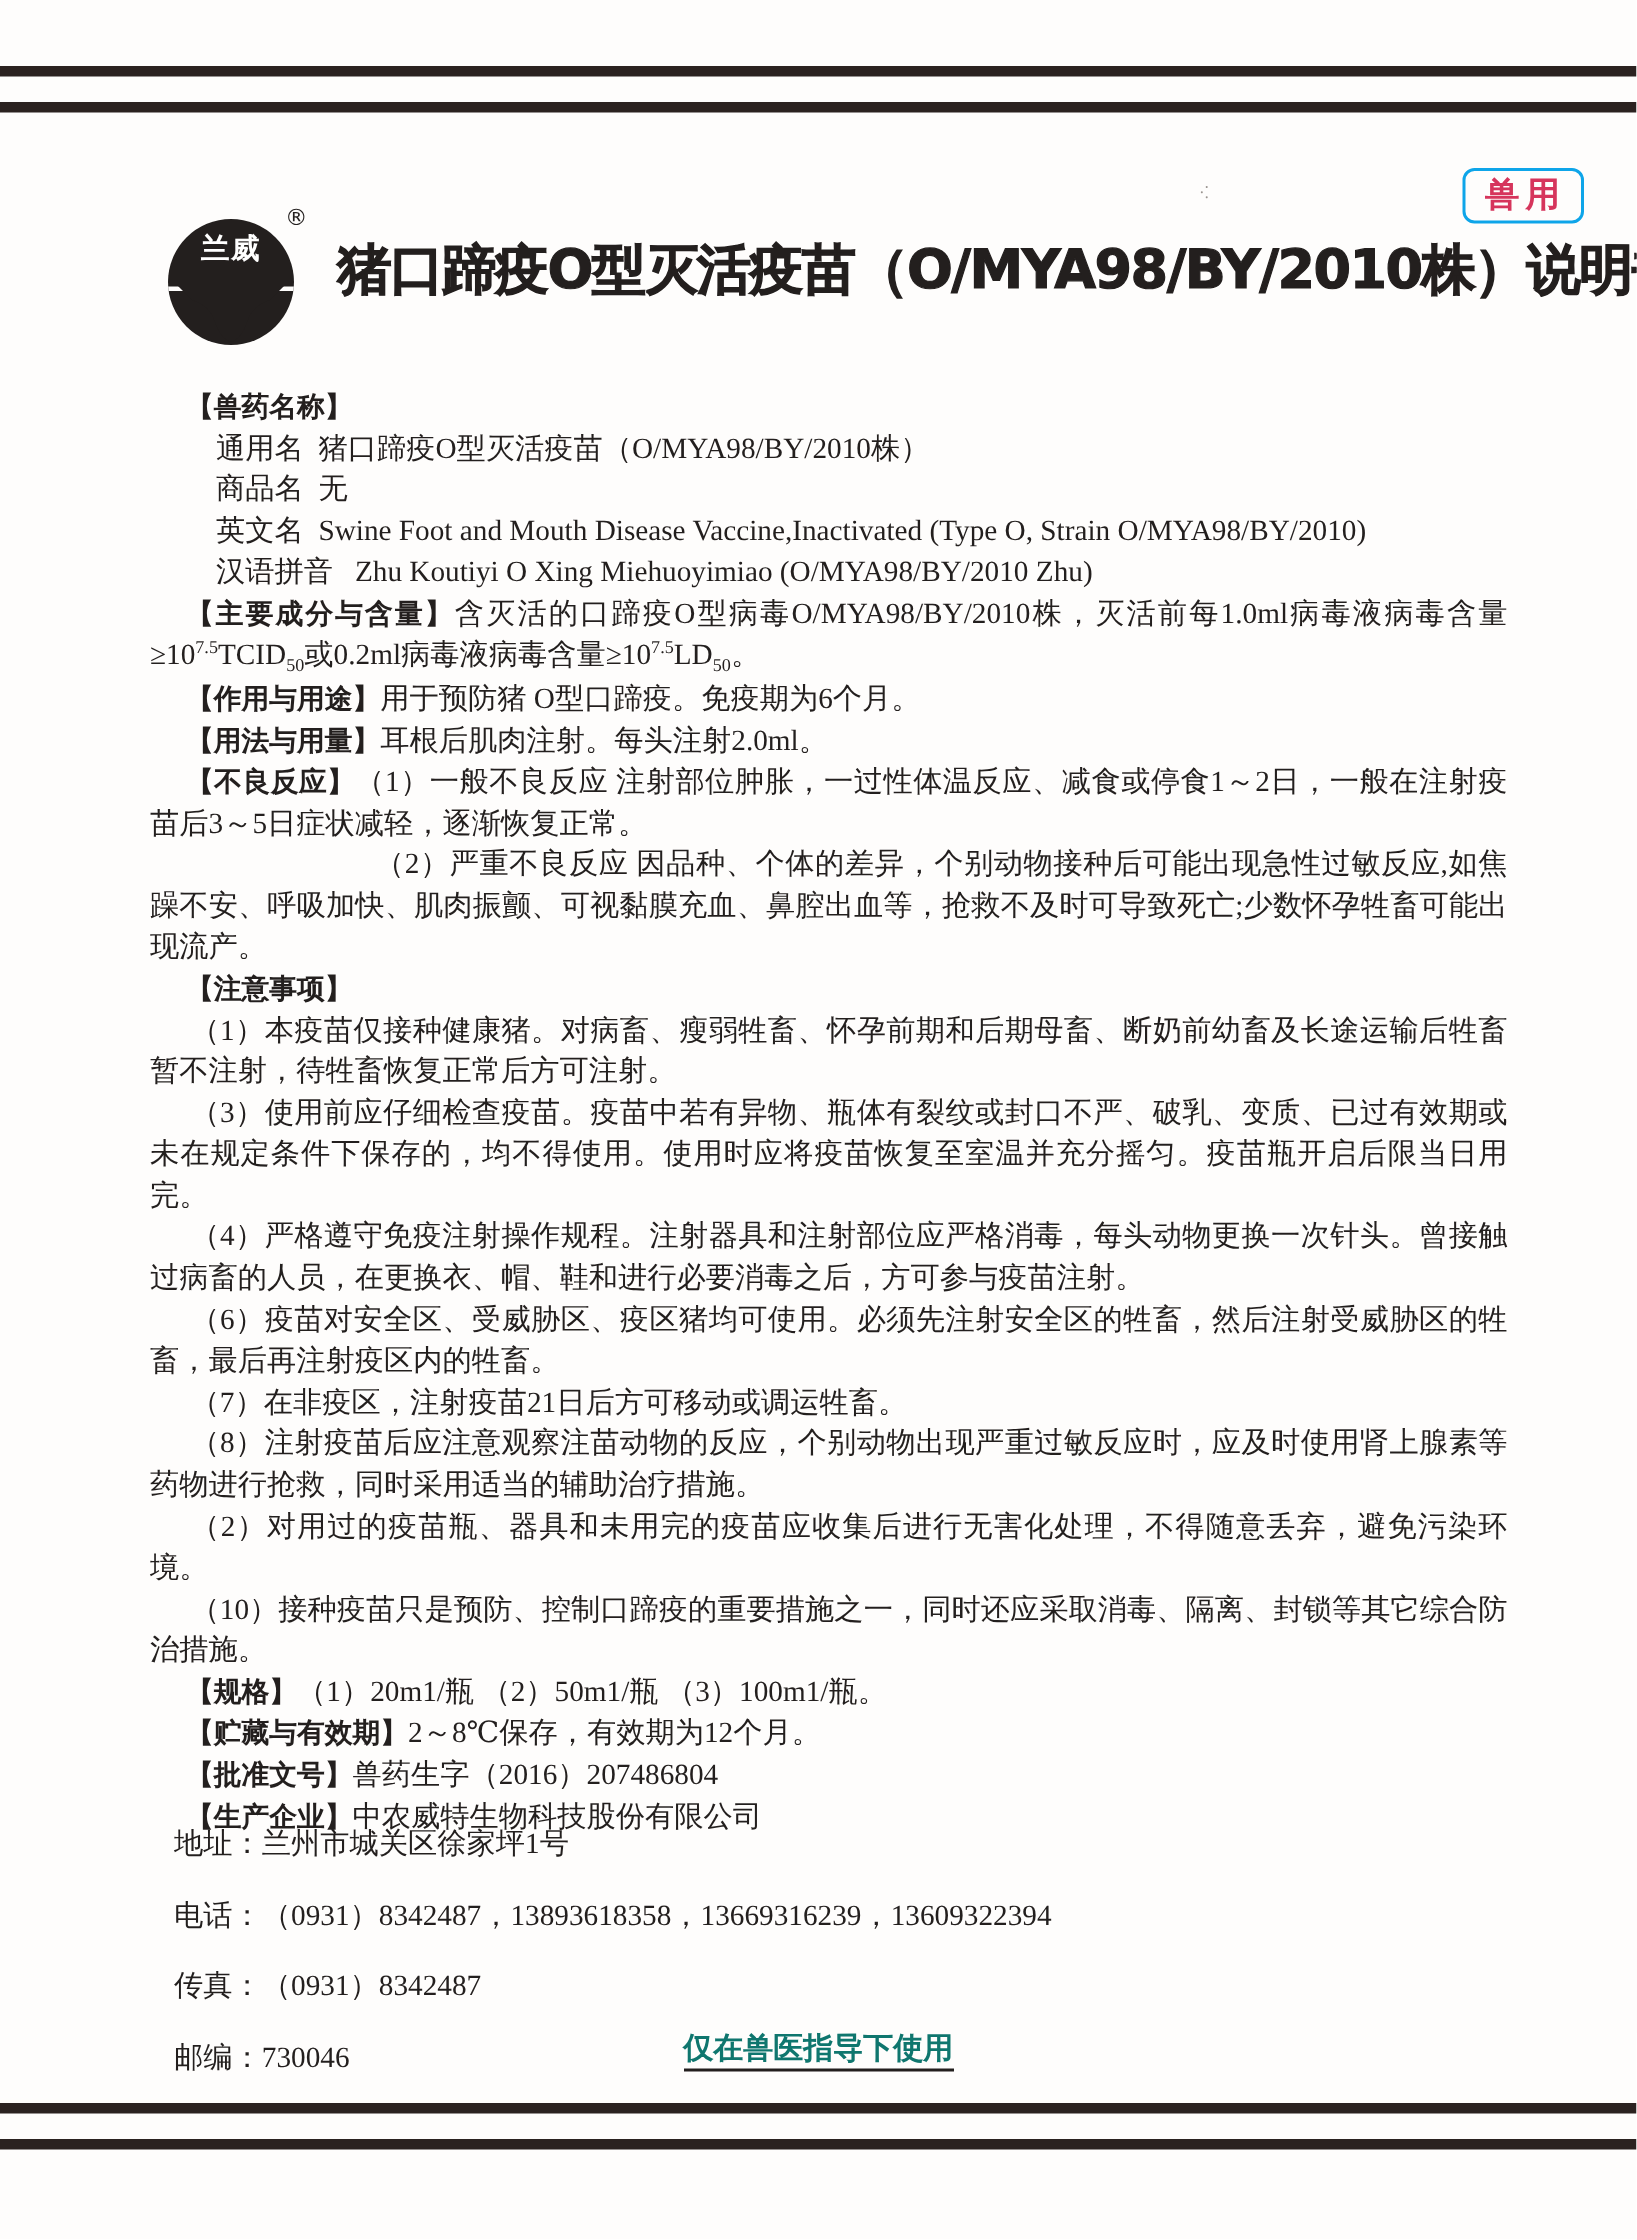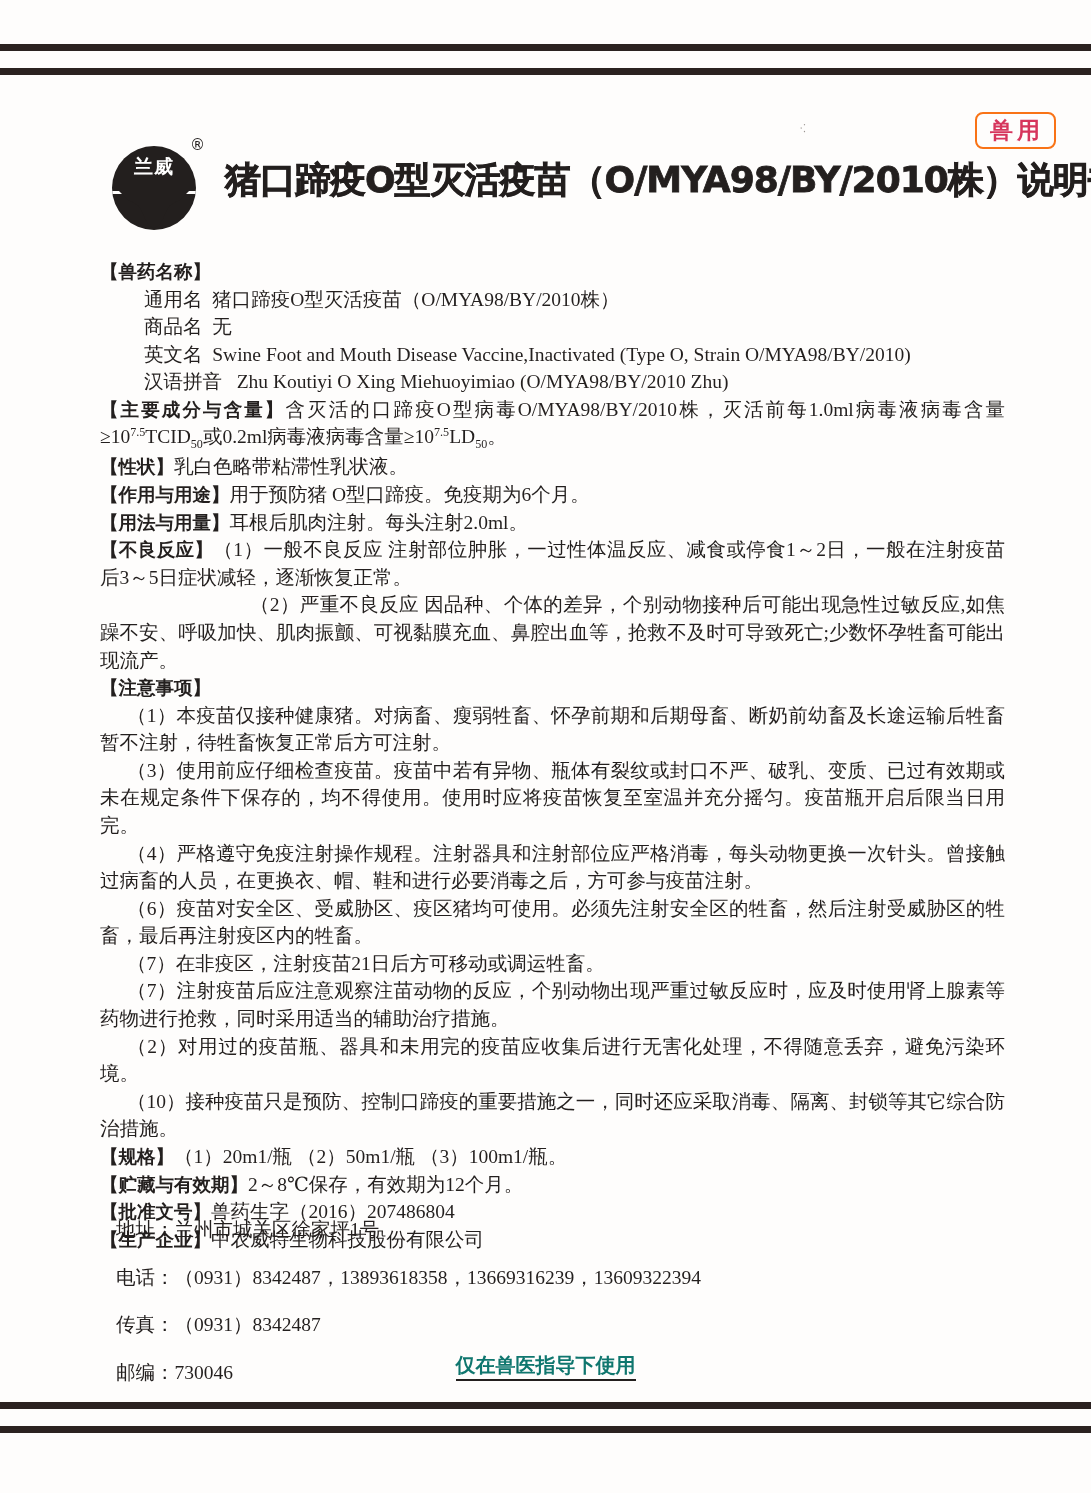--- a/index.html
+++ b/index.html
@@ -39,21 +39,21 @@
     position: absolute;
     left: 0;
     top: 100px;
     width: 100%;
     height: 135px;
   }
   .vet-badge {
     position: absolute;
     right: 35px;
     top: 12px;
-    border: 2px solid #f97316;
+    border: 2px solid #0ea5e9;
     border-radius: 8px;
     color: #d6355c;
     font-family: "DejaVu Sans", sans-serif;
     font-size: 23px;
     font-weight: bold;
     letter-spacing: 4px;
     padding: 4px 10px 5px 13px;
     line-height: 1.05;
   }
   .logo {
@@ -139,20 +139,21 @@
     line-height: 1.415;
     text-align: justify;
   }
   .content p {
     margin: 0;
   }
   .lbl {
     font-family: "DejaVu Sans", sans-serif;
     font-weight: bold;
     font-size: 18.5px;
+    margin-left: 24px;
   }
   .sub-line {
     padding-left: 44px;
   }
   .hang {
     text-indent: 27px;
   }
   .hang-deep {
     text-indent: 150px;
   }
@@ -234,23 +235,20 @@
     </p>
     <p class="sub-line">
       <span>汉语拼音</span>
       &nbsp;&nbsp;<span>Zhu Koutiyi O Xing Miehuoyimiao (O/MYA98/BY/2010 Zhu)</span>
     </p>
 
     <p>
       <span class="lbl">【主要成分与含量】</span><span>含灭活的口蹄疫O型病毒O/MYA98/BY/2010株，灭活前每1.0ml病毒液病毒含量</span><span>≥10</span><sup>7.5</sup><span>TCID</span><sub>50</sub><span>或0.2ml病毒液病毒含量</span><span>≥10</span><sup>7.5</sup><span>LD</span><sub>50</sub><span>。</span>
     </p>
 
-    <p>
-      <span class="lbl">【性状】</span><span>乳白色略带粘滞性乳状液。</span>
-    </p>
 
     <p>
       <span class="lbl">【作用与用途】</span><span>用于预防猪 O型口蹄疫。免疫期为6个月。</span>
     </p>
 
     <p>
       <span class="lbl">【用法与用量】</span><span>耳根后肌肉注射。每头注射2.0ml。</span>
     </p>
 
     <p>
@@ -259,21 +257,21 @@
     <p class="hang-deep">（2）严重不良反应 因品种、个体的差异，个别动物接种后可能出现急性过敏反应,如焦躁不安、呼吸加快、肌肉振颤、可视黏膜充血、鼻腔出血等，抢救不及时可导致死亡;少数怀孕牲畜可能出现流产。</p>
 
     <p>
       <span class="lbl">【注意事项】</span>
     </p>
     <p class="hang">（1）本疫苗仅接种健康猪。对病畜、瘦弱牲畜、怀孕前期和后期母畜、断奶前幼畜及长途运输后牲畜暂不注射，待牲畜恢复正常后方可注射。</p>
     <p class="hang">（3）使用前应仔细检查疫苗。疫苗中若有异物、瓶体有裂纹或封口不严、破乳、变质、已过有效期或未在规定条件下保存的，均不得使用。使用时应将疫苗恢复至室温并充分摇匀。疫苗瓶开启后限当日用完。</p>
     <p class="hang">（4）严格遵守免疫注射操作规程。注射器具和注射部位应严格消毒，每头动物更换一次针头。曾接触过病畜的人员，在更换衣、帽、鞋和进行必要消毒之后，方可参与疫苗注射。</p>
     <p class="hang">（6）疫苗对安全区、受威胁区、疫区猪均可使用。必须先注射安全区的牲畜，然后注射受威胁区的牲畜，最后再注射疫区内的牲畜。</p>
     <p class="hang">（7）在非疫区，注射疫苗21日后方可移动或调运牲畜。</p>
-    <p class="hang">（7）注射疫苗后应注意观察注苗动物的反应，个别动物出现严重过敏反应时，应及时使用肾上腺素等药物进行抢救，同时采用适当的辅助治疗措施。</p>
+    <p class="hang">（8）注射疫苗后应注意观察注苗动物的反应，个别动物出现严重过敏反应时，应及时使用肾上腺素等药物进行抢救，同时采用适当的辅助治疗措施。</p>
     <p class="hang">（2）对用过的疫苗瓶、器具和未用完的疫苗应收集后进行无害化处理，不得随意丢弃，避免污染环境。</p>
     <p class="hang">（10）接种疫苗只是预防、控制口蹄疫的重要措施之一，同时还应采取消毒、隔离、封锁等其它综合防治措施。</p>
 
     <p>
       <span class="lbl">【规格】</span><span>（1）20m1/瓶 （2）50m1/瓶 （3）100m1/瓶。</span>
     </p>
     <p>
       <span class="lbl">【贮藏与有效期】</span><span>2～8℃保存，有效期为12个月。</span>
     </p>
     <p>

